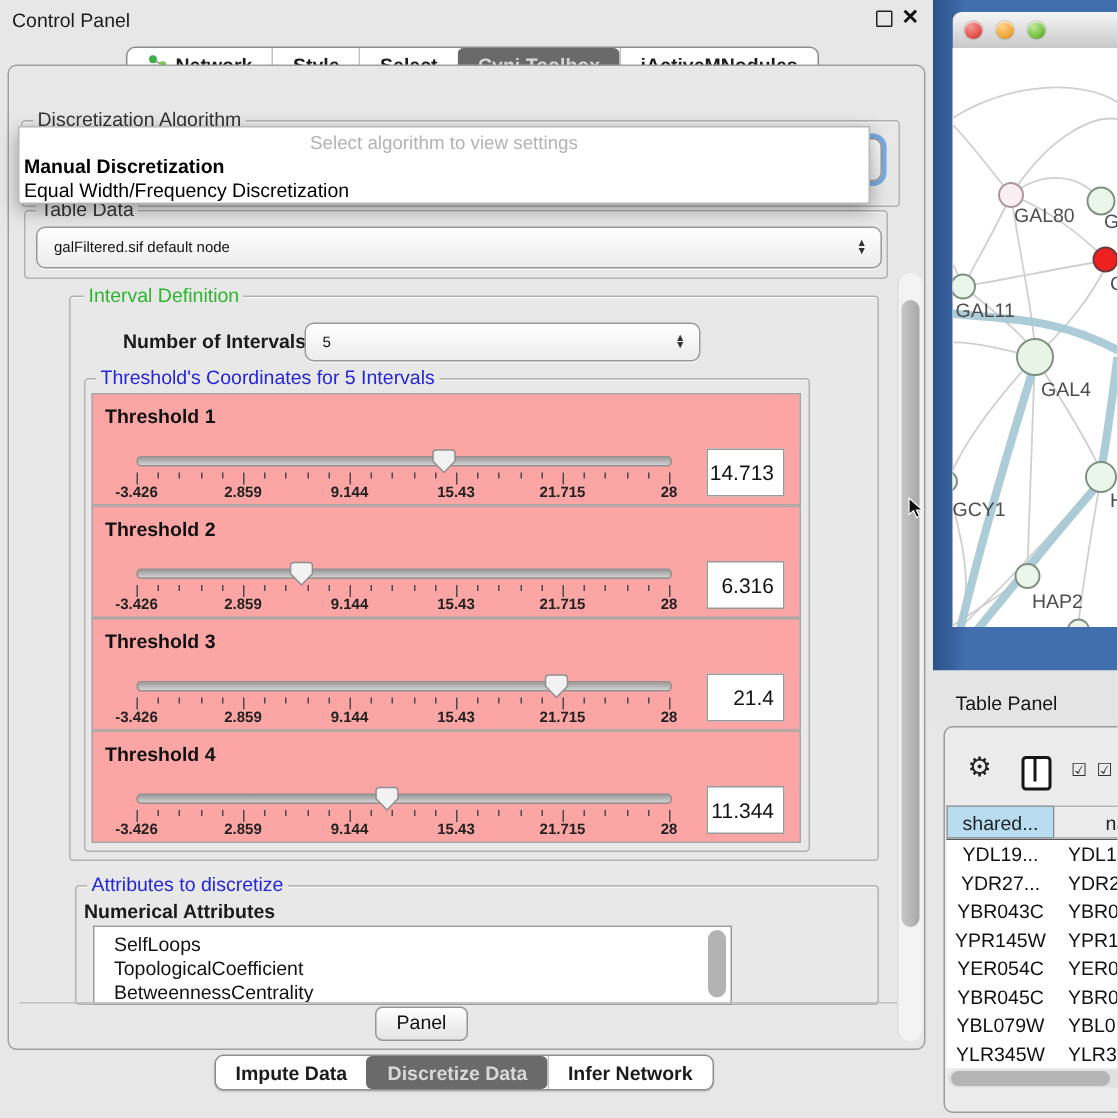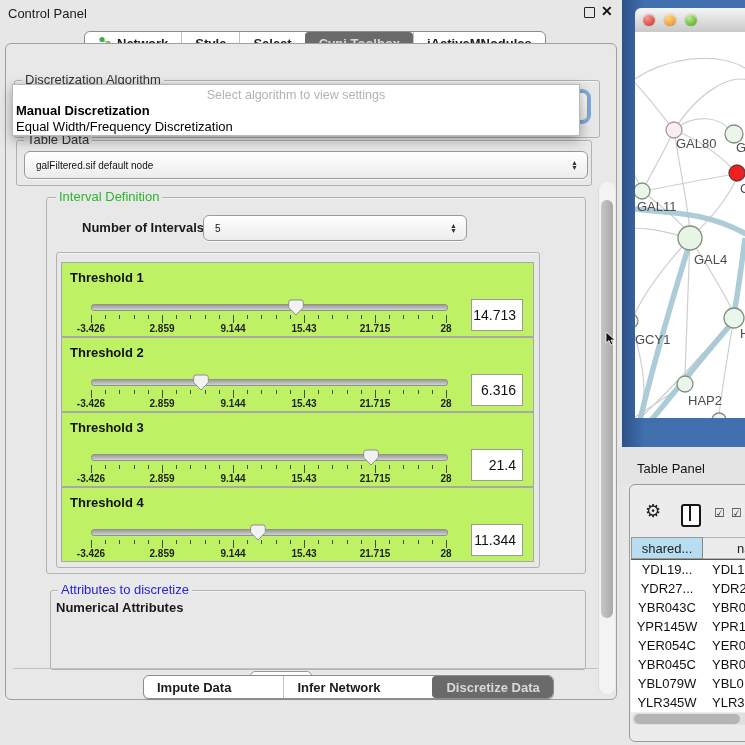--- a/index.html
+++ b/index.html
@@ -41,21 +41,21 @@
   .algo-combo{box-shadow:0 0 0 3px rgba(100,160,225,.85);}
 
   
   .popup{left:12px;top:84px;width:566px;height:50px;background:#fff;border:1px solid #b8b8b8;
          box-shadow:0 4px 12px rgba(0,0,0,.35);z-index:30;}
   .popup-hint{position:absolute;left:0;right:0;top:3px;text-align:center;color:#b3b3b3;font-size:12.5px;}
   .popup-it1{position:absolute;left:3px;top:18px;font-weight:700;font-size:13px;color:#000;}
   .popup-it2{position:absolute;left:3px;top:34px;font-size:13px;color:#000;}
 
   
-  .thr-box{position:absolute;left:61px;width:471px;height:73px;background:#bef264;border:1px solid #a8a8a8;}
+  .thr-box{position:absolute;left:61px;width:471px;height:73px;background:#fca5a5;border:1px solid #a8a8a8;}
   .thr-title{position:absolute;left:8px;top:7px;font-weight:700;font-size:13px;color:#111;}
   .track{position:absolute;left:29px;top:41px;width:355px;height:5px;border-radius:3px;
          background:linear-gradient(#9b9b9b,#d2d2d2);border:1px solid #919191;}
   .thumb{position:absolute;top:36px;width:16px;height:17px;}
   .ticks{position:absolute;left:29px;top:52px;width:356px;height:9px;}
   .tick{position:absolute;top:0;width:1px;background:#4a4a4a;}
   .slbl{position:absolute;top:60px;transform:translateX(-50%);font-size:10px;font-weight:700;color:#222;white-space:nowrap;}
   .vbox{position:absolute;left:409px;top:36px;width:52px;height:32px;background:#fff;border:1px solid #9a9a9a;
         font-size:14px;color:#111;text-align:right;line-height:31px;padding-right:6px;box-sizing:border-box;}
 
@@ -161,20 +161,21 @@
   <span class="abs" style="left:82px;top:220px;font-weight:700;">Number of Intervals</span>
   <div class="abs combo" style="left:203px;top:215px;width:262px;height:24px;">
     <span class="ctext">5</span>
     <span class="spin">
         <span>▲</span>
         <span>▼</span>
       </span>
   </div>
 
   <div class="abs group" style="left:56px;top:252px;width:482px;height:314px;"></div>
+  <span class="gtitle blue" style="left:64px;top:245px;">Threshold's Coordinates for 5 Intervals</span>
   <div id="thresholds">
       <div class="thr-box" style="top: 262px;">
         <div class="thr-title">Threshold 1</div>
         <div class="track"></div>
         <div class="ticks">
           <div class="tick" style="left: 0px; height: 8px;"></div>
           <div class="tick" style="left: 14.2px; height: 4px;"></div>
           <div class="tick" style="left: 28.4px; height: 4px;"></div>
           <div class="tick" style="left: 42.6px; height: 4px;"></div>
           <div class="tick" style="left: 56.8px; height: 4px;"></div>
@@ -335,37 +336,43 @@
         <svg width="16" height="17" class="thumb" style="left: 187.85px;">
           <path d="M3 1 H13 Q15.3 1 15.3 3.3 V8.5 L8 16 L0.7 8.5 V3.3 Q0.7 1 3 1 Z" fill="#f2f2f2" stroke="#8e8e8e"></path>
         </svg>
         <div class="vbox">11.344</div>
       </div>
     </div>
 
   <div class="abs group" style="left:50px;top:590px;width:534px;height:78px;"></div>
   <span class="gtitle blue" style="left:58px;top:583px;">Attributes to discretize</span>
   <span class="abs" style="left:56px;top:600px;font-weight:700;">Numerical Attributes</span>
+  <div class="abs attr-list" id="attr-list">
+    <div class="alist-thumb"></div>
+  <div class="attr-item" style="top: 4px;">SelfLoops</div>
+      <div class="attr-item" style="top: 20px;">TopologicalCoefficient</div>
+      <div class="attr-item" style="top: 36px;">BetweennessCentrality</div>
+    </div>
 
   <div class="abs vline"></div>
   <div class="abs apply">Panel</div>
 
   <div class="abs vscroll">
     <div class="vthumb"></div>
   </div>
 
-  <div class="abs segtabs" id="bottom-tabs" style="left:143px;top:675px;gap:39px;">
+  <div class="abs segtabs" id="bottom-tabs" style="left:143px;top:703px;">
       <div class="segtab">
         <span>Impute Data</span>
-      </div>
-      <div class="segtab">
-        <span>Infer Network</span>
       </div>
       <div class="segtab sel">
         <span>Discretize Data</span>
+      </div>
+      <div class="segtab">
+        <span>Infer Network</span>
       </div>
     </div>
 
   <div class="abs popup">
     <div class="popup-hint">Select algorithm to view settings</div>
     <div class="popup-it1">Manual Discretization</div>
     <div class="popup-it2">Equal Width/Frequency Discretization</div>
   </div>
 
   <div class="abs blue-frame"></div>

